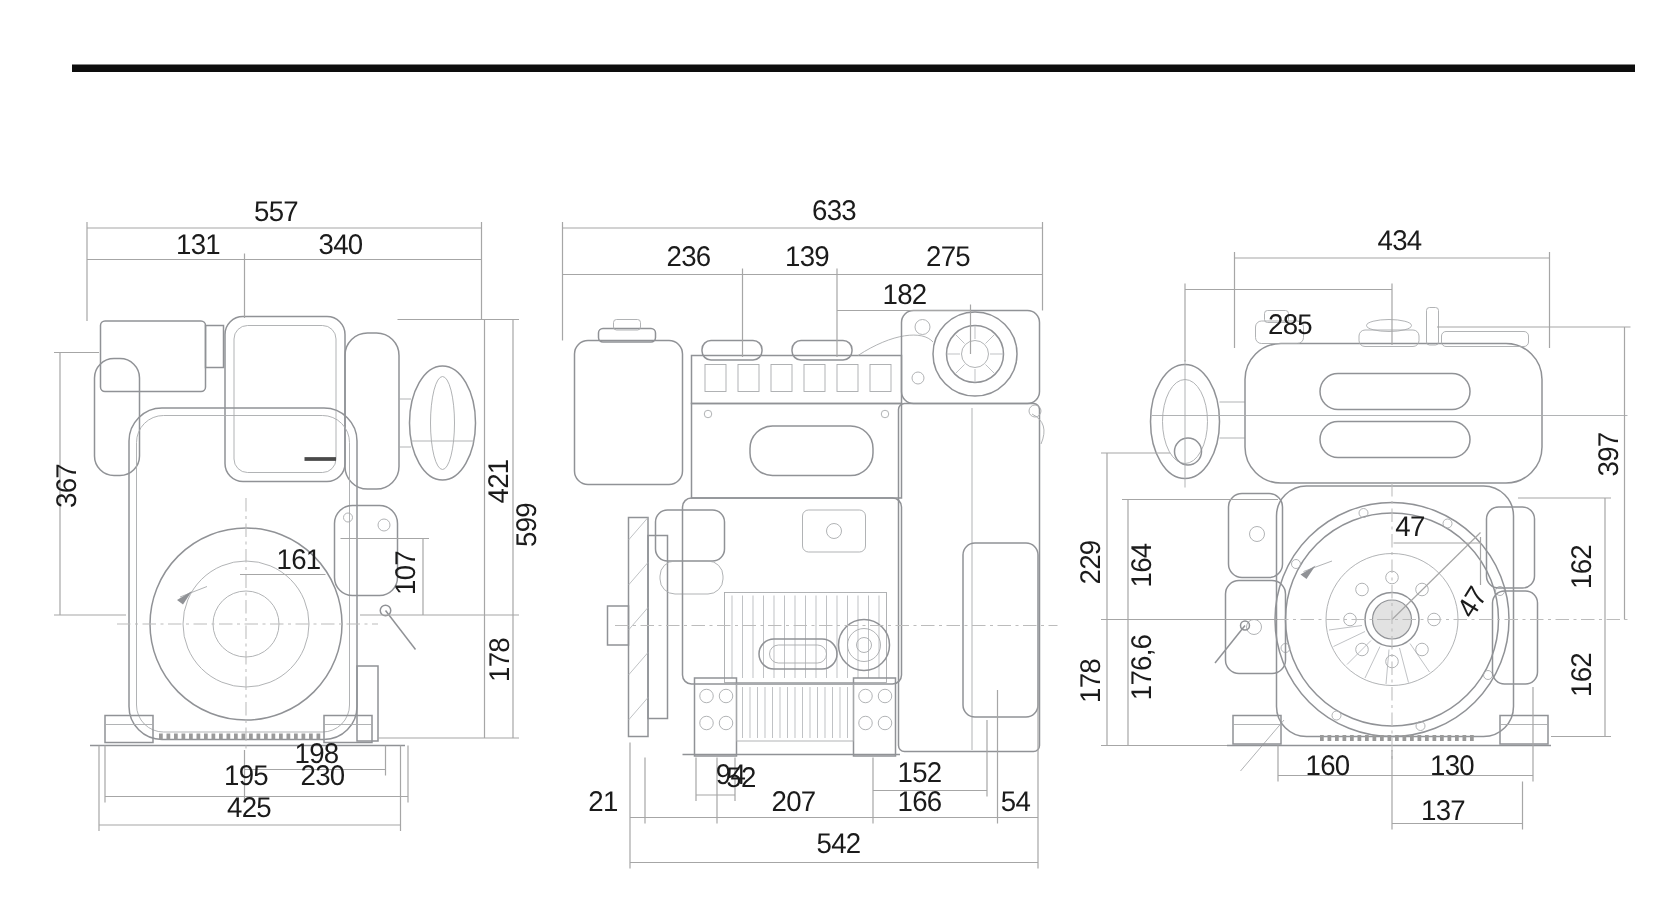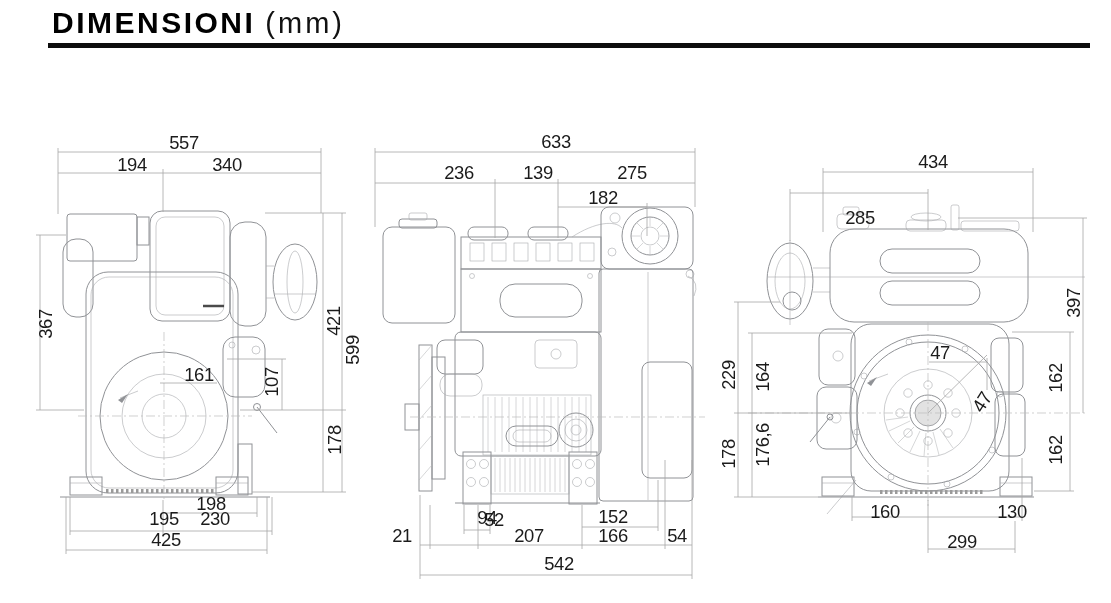--- a/index.html
+++ b/index.html
@@ -20,23 +20,20 @@
   .hub{fill:#e2e2e2;stroke:#909296;stroke-width:0.8;}
   #labels{position:absolute;left:0;top:0;width:100%;height:100%;pointer-events:none;}
   .dim-label{position:absolute;font-size:19px;font-weight:400;color:#1b1b1b;
              letter-spacing:-0.5px;white-space:nowrap;line-height:1;}
 </style>
 </head>
 <body>
 
 <div id="stage">
 
-  <div id="titlebar">
-    <span id="title-main">DIMENSIONI</span><span id="title-unit">(mm)</span>
-  </div>
   <div id="rule"></div>
 
   <svg width="1111" height="603" viewBox="0 0 1111 603">
 
     <g>
 
       <g>
         <rect class="ol" x="67" y="214" width="70" height="47" rx="3"></rect>
         <rect class="ol" x="63" y="239" width="30" height="78" rx="13"></rect>
         <rect class="ol" x="137" y="217" width="12" height="28"></rect>
@@ -381,21 +378,21 @@
       <line class="dim" x1="852" y1="497" x2="852" y2="521"></line>
       <line class="dim" x1="1022" y1="458" x2="1022" y2="521"></line>
       <line class="dim" x1="928" y1="500" x2="928" y2="553"></line>
       <line class="dim" x1="928" y1="549" x2="1015" y2="549"></line>
       <line class="dim" x1="1015" y1="521" x2="1015" y2="553"></line>
     </g>
   </svg>
 
   <div id="labels">
       <span class="dim-label" style="left: 184px; top: 142px; transform: translate(-50%, -50%) rotate(0deg) scaleX(0.97);">557</span>
-      <span class="dim-label" style="left: 132px; top: 164px; transform: translate(-50%, -50%) rotate(0deg) scaleX(0.97);">194</span>
+      <span class="dim-label" style="left: 132px; top: 164px; transform: translate(-50%, -50%) rotate(0deg) scaleX(0.97);">131</span>
       <span class="dim-label" style="left: 227px; top: 164px; transform: translate(-50%, -50%) rotate(0deg) scaleX(0.97);">340</span>
       <span class="dim-label" style="left: 45px; top: 324px; transform: translate(-50%, -50%) rotate(-90deg) scaleX(0.97);">367</span>
       <span class="dim-label" style="left: 333px; top: 321px; transform: translate(-50%, -50%) rotate(-90deg) scaleX(0.97);">421</span>
       <span class="dim-label" style="left: 352px; top: 350px; transform: translate(-50%, -50%) rotate(-90deg) scaleX(0.97);">599</span>
       <span class="dim-label" style="left: 199px; top: 374px; transform: translate(-50%, -50%) rotate(0deg) scaleX(0.97);">161</span>
       <span class="dim-label" style="left: 271px; top: 382px; transform: translate(-50%, -50%) rotate(-90deg) scaleX(0.97);">107</span>
       <span class="dim-label" style="left: 334px; top: 440px; transform: translate(-50%, -50%) rotate(-90deg) scaleX(0.97);">178</span>
       <span class="dim-label" style="left: 211px; top: 503px; transform: translate(-50%, -50%) rotate(0deg) scaleX(0.97);">198</span>
       <span class="dim-label" style="left: 128px; top: 518px; transform: translate(-50%, -50%) rotate(0deg) scaleX(0.97); margin-left: 36px;">195</span>
       <span class="dim-label" style="left: 215px; top: 518px; transform: translate(-50%, -50%) rotate(0deg) scaleX(0.97);">230</span>
@@ -418,16 +415,16 @@
       <span class="dim-label" style="left: 1073px; top: 303px; transform: translate(-50%, -50%) rotate(-90deg) scaleX(0.97);">397</span>
       <span class="dim-label" style="left: 728px; top: 375px; transform: translate(-50%, -50%) rotate(-90deg) scaleX(0.97);">229</span>
       <span class="dim-label" style="left: 762px; top: 377px; transform: translate(-50%, -50%) rotate(-90deg) scaleX(0.97);">164</span>
       <span class="dim-label" style="left: 728px; top: 454px; transform: translate(-50%, -50%) rotate(-90deg) scaleX(0.97);">178</span>
       <span class="dim-label" style="left: 762px; top: 445px; transform: translate(-50%, -50%) rotate(-90deg) scaleX(0.97);">176,6</span>
       <span class="dim-label" style="left: 1055px; top: 378px; transform: translate(-50%, -50%) rotate(-90deg) scaleX(0.97);">162</span>
       <span class="dim-label" style="left: 1055px; top: 450px; transform: translate(-50%, -50%) rotate(-90deg) scaleX(0.97);">162</span>
       <span class="dim-label" style="left: 940px; top: 352px; transform: translate(-50%, -50%) rotate(0deg) scaleX(0.97);">47</span>
       <span class="dim-label" style="left: 982px; top: 402px; transform: translate(-50%, -50%) rotate(-58deg) scaleX(0.97);">47</span>
       <span class="dim-label" style="left: 885px; top: 511px; transform: translate(-50%, -50%) rotate(0deg) scaleX(0.97);">160</span>
-      <span class="dim-label" style="left: 1012px; top: 511px; transform: translate(-50%, -50%) rotate(0deg) scaleX(0.97);">130</span>
-      <span class="dim-label" style="left: 962px; top: 541px; transform: translate(-50%, -50%) rotate(0deg) scaleX(0.97);">299</span>
+      <span class="dim-label" style="left: 968px; top: 511px; transform: translate(-50%, -50%) rotate(0deg) scaleX(0.97);">130</span>
+      <span class="dim-label" style="left: 962px; top: 541px; transform: translate(-50%, -50%) rotate(0deg) scaleX(0.97);">137</span>
     </div>
 </div>
 
 </body></html>

